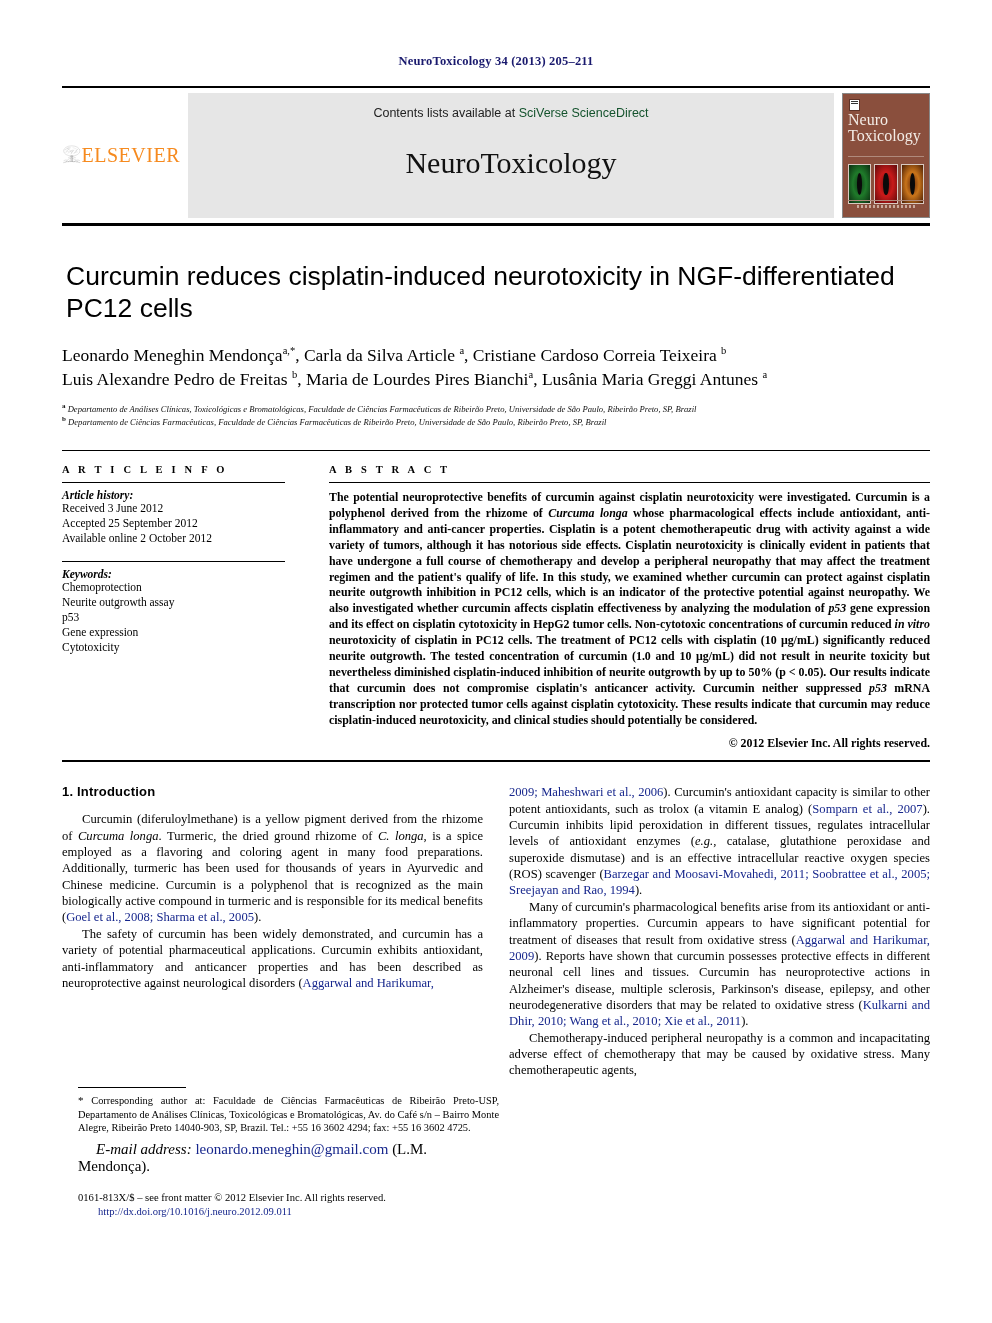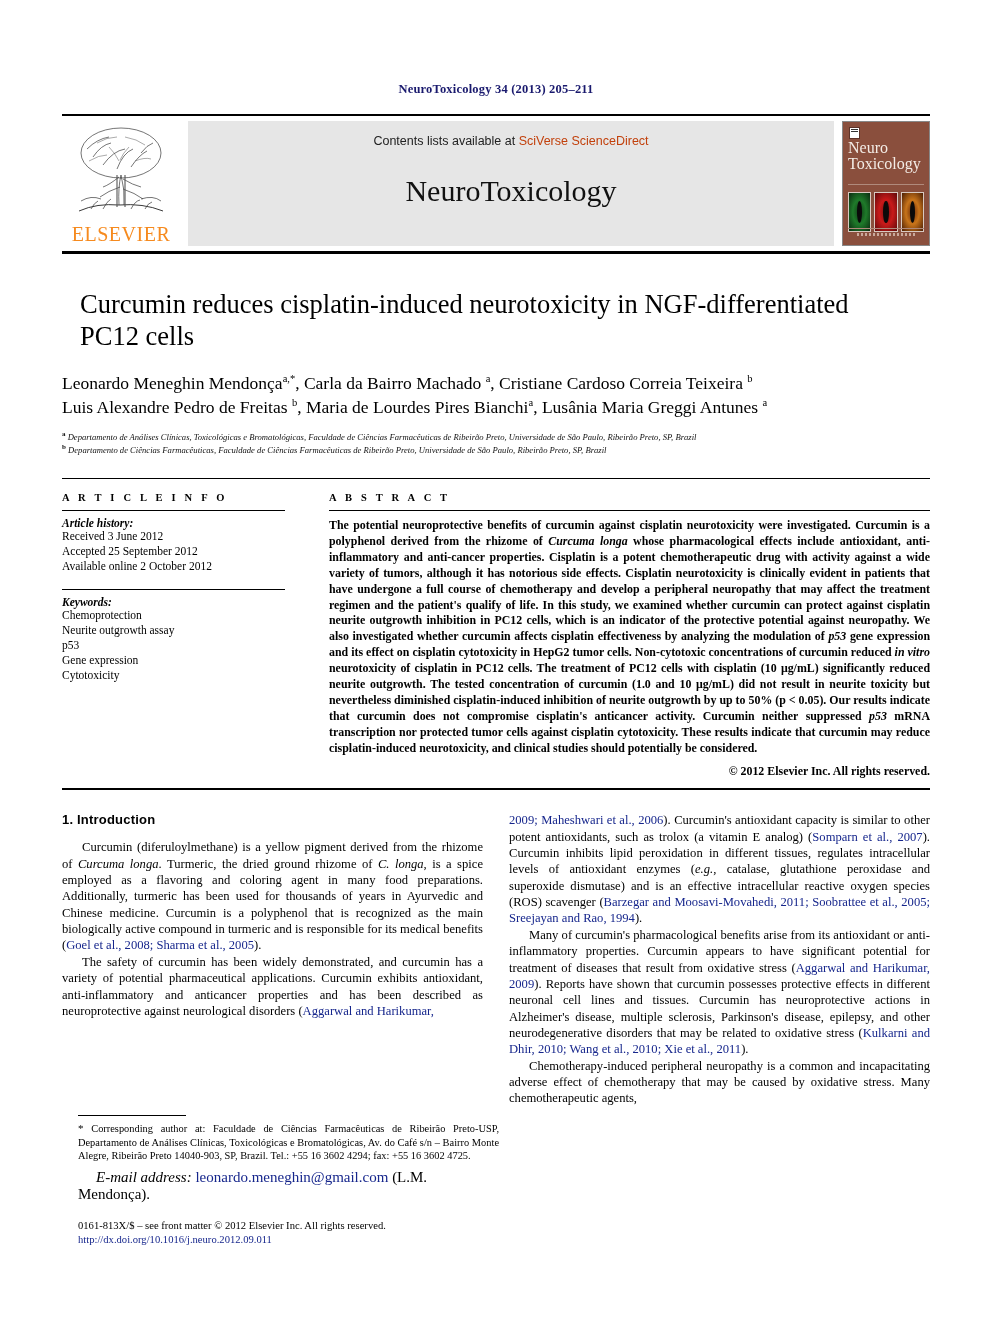--- a/index.html
+++ b/index.html
@@ -16,37 +16,37 @@
   .page { width: 992px; height: 1323px; position: relative; padding: 0 62px; }
 
   
   .running-head {
     text-align: center;
     font-family: "Liberation Serif", serif;
     font-size: 12.5px;
     color: #1a1a6e;
     font-weight: bold;
     letter-spacing: .2px;
-    padding-top: 82px;
+    padding-top: 54px;
   }
 
   
   .masthead {
     margin-top: 17px;
     border-top: 2px solid #000;
     padding-top: 5px;
     display: flex;
     align-items: stretch;
     height: 132px;
   }
   .elsevier-logo {
     width: 118px;
     flex: 0 0 118px;
     display: flex;
-    flex-direction: column;
+    flex-direction: row;
     justify-content: flex-end;
     align-items: center;
     padding-bottom: 2px;
   }
   .tree-svg { display:block; }
   .elsevier-word {
     font-family: "Liberation Serif", serif;
     font-size: 20px;
     letter-spacing: .5px;
     color: #F68A1E;
@@ -62,21 +62,21 @@
     flex-direction: column;
     align-items: center;
     justify-content: flex-start;
     padding-top: 13px;
   }
   .banner-contents {
     font-family: "Liberation Sans", sans-serif;
     font-size: 12.5px;
     color: #222;
   }
-  .banner-contents a { color: #c2410c; text-decoration: none; }
+  .banner-contents a { color: #14532d; text-decoration: none; }
   .banner-journal {
     font-family: "Liberation Serif", serif;
     font-size: 30px;
     margin-top: 26px;
     color: #111;
   }
   .cover {
     width: 88px;
     flex: 0 0 88px;
     border: 1px solid #888;
@@ -110,25 +110,25 @@
   .nucleus { position:absolute; left:38%; top:22%; width:24%; height:56%; background:#0a0a0a; border-radius:50%; }
   .cover-foot { position:absolute; left:5px; right:5px; bottom:16px; height:1px; background:#b08a7c; }
   .cover-foot2 { position:absolute; left:14px; right:14px; bottom:9px; height:3px;
     background: repeating-linear-gradient(to right,#c9a99c 0 2px,transparent 2px 4px); }
 
   .masthead-botrule { border-bottom: 3px solid #000; margin-top: 5px; }
 
   
   .title-block { margin-top: 34px; }
   h1.article-title {
-    font-family: Liberation Serif, serif;
+    font-family: Liberation Sans, sans-serif;
     font-size: 26.5px;
     font-weight: normal;
     line-height: 1.22;
-    margin: 18px;
+    margin: 4px;
     color: #000;
   }
   .authors {
     margin-top: 18px;
     font-size: 17.5px;
     line-height: 1.38;
     color: #000;
   }
   .authors sup { font-size: 10.5px; }
   .affiliations { margin-top: 11px; }
@@ -204,21 +204,21 @@
 
   
   .footnote-area { position: absolute; left: 16px; bottom: 0; width: 421px; }
   .fn-rule { width: 108px; border-top: 1.6px solid #000; margin-bottom: 5px; }
   .fn-text { font-size: 10.4px; line-height: 1.30; text-align: justify; }
   .fn-text .star { font-size: 11px; }
   .fn-email { margin-top: 6px; font-size: 15px; text-indent: 18px; }
   .fn-email i { font-style: italic; }
   .fn-email a { color: #16268c; text-decoration: none; }
   .issn-block { margin-top: 16px; font-size: 10.6px; line-height: 1.34; }
-  .issn-block a { color: #16268c; text-decoration: none; }
+  .issn-block a { color: #16268c; text-decoration: none; margin-left: 20px; }
 </style>
 </head>
 <body>
 
 <div class="page">
 
   <div class="running-head">NeuroToxicology 34 (2013) 205–211</div>
 
   <div class="masthead">
 
@@ -273,21 +273,21 @@
       </div>
     </div>
   </div>
   <div class="masthead-botrule"></div>
 
   <div class="title-block">
     <h1 class="article-title">Curcumin reduces cisplatin-induced neurotoxicity in NGF-differentiated PC12 cells</h1>
 
     <div class="authors">
       <div>
-        <span>Leonardo Meneghin Mendonça</span><sup>a,*</sup><span>, Carla da Bairro Machado </span><sup>a</sup><span>, Cristiane Cardoso Correia Teixeira </span><sup>b</sup>
+        <span>Leonardo Meneghin Mendonça</span><sup>a,*</sup><span>, Carla da Silva Article </span><sup>a</sup><span>, Cristiane Cardoso Correia Teixeira </span><sup>b</sup>
       </div>
       <div>
         <span>Luis Alexandre Pedro de Freitas </span><sup>b</sup><span>, Maria de Lourdes Pires Bianchi</span><sup>a</sup><span>, Lusânia Maria Greggi Antunes </span><sup>a</sup>
       </div>
     </div>
 
     <div class="affiliations">
       <div><sup>a</sup> <span>Departamento de Análises Clínicas, Toxicológicas e Bromatológicas, Faculdade de Ciências Farmacêuticas de Ribeirão Preto, Universidade de São Paulo, Ribeirão Preto, SP, Brazil</span></div>
       <div><sup>b</sup> <span>Departamento de Ciências Farmacêuticas, Faculdade de Ciências Farmacêuticas de Ribeirão Preto, Universidade de São Paulo, Ribeirão Preto, SP, Brazil</span></div>
     </div>

